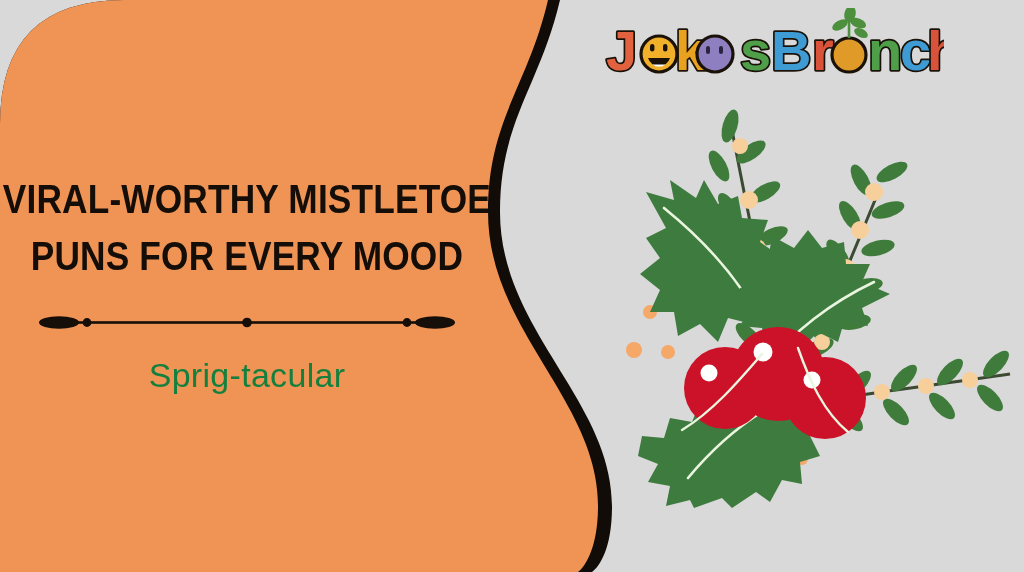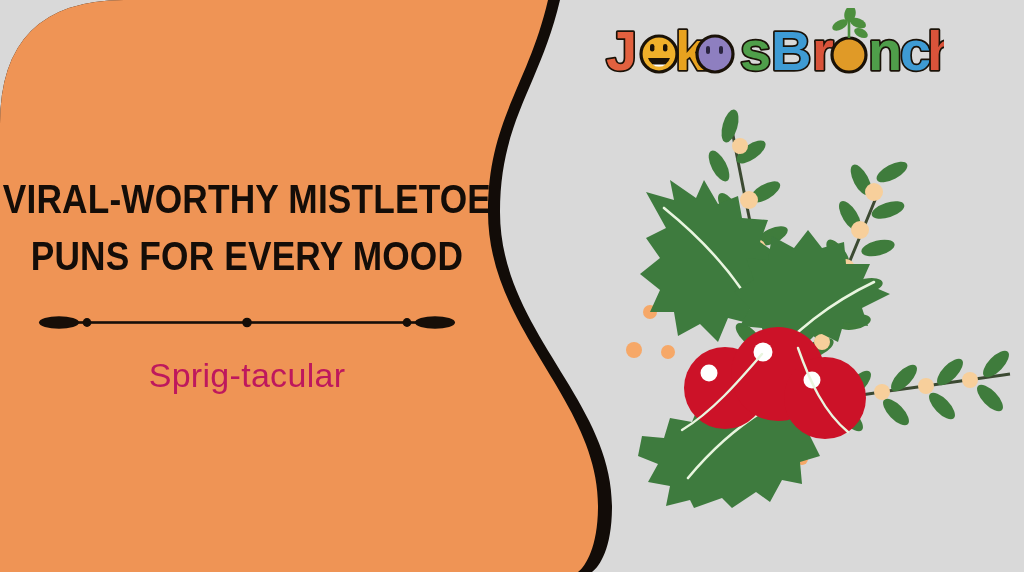--- a/index.html
+++ b/index.html
@@ -55,21 +55,21 @@
   .headline .ln {
     display: block;
   }
   .divider-wrap {
     width: 420px;
     height: 30px;
     margin: 18px 0 12px 0;
     display: block;
   }
   .subhead {
-    color: #be185d;
+    color: #15803d;
     font-family: "Liberation Sans", sans-serif;
     font-weight: normal;
     font-size: 34px;
     line-height: 53px;
     text-align: center;
     margin: 0;
     letter-spacing: 0.3px;
   }
   .subhead .ln {
     display: block;

